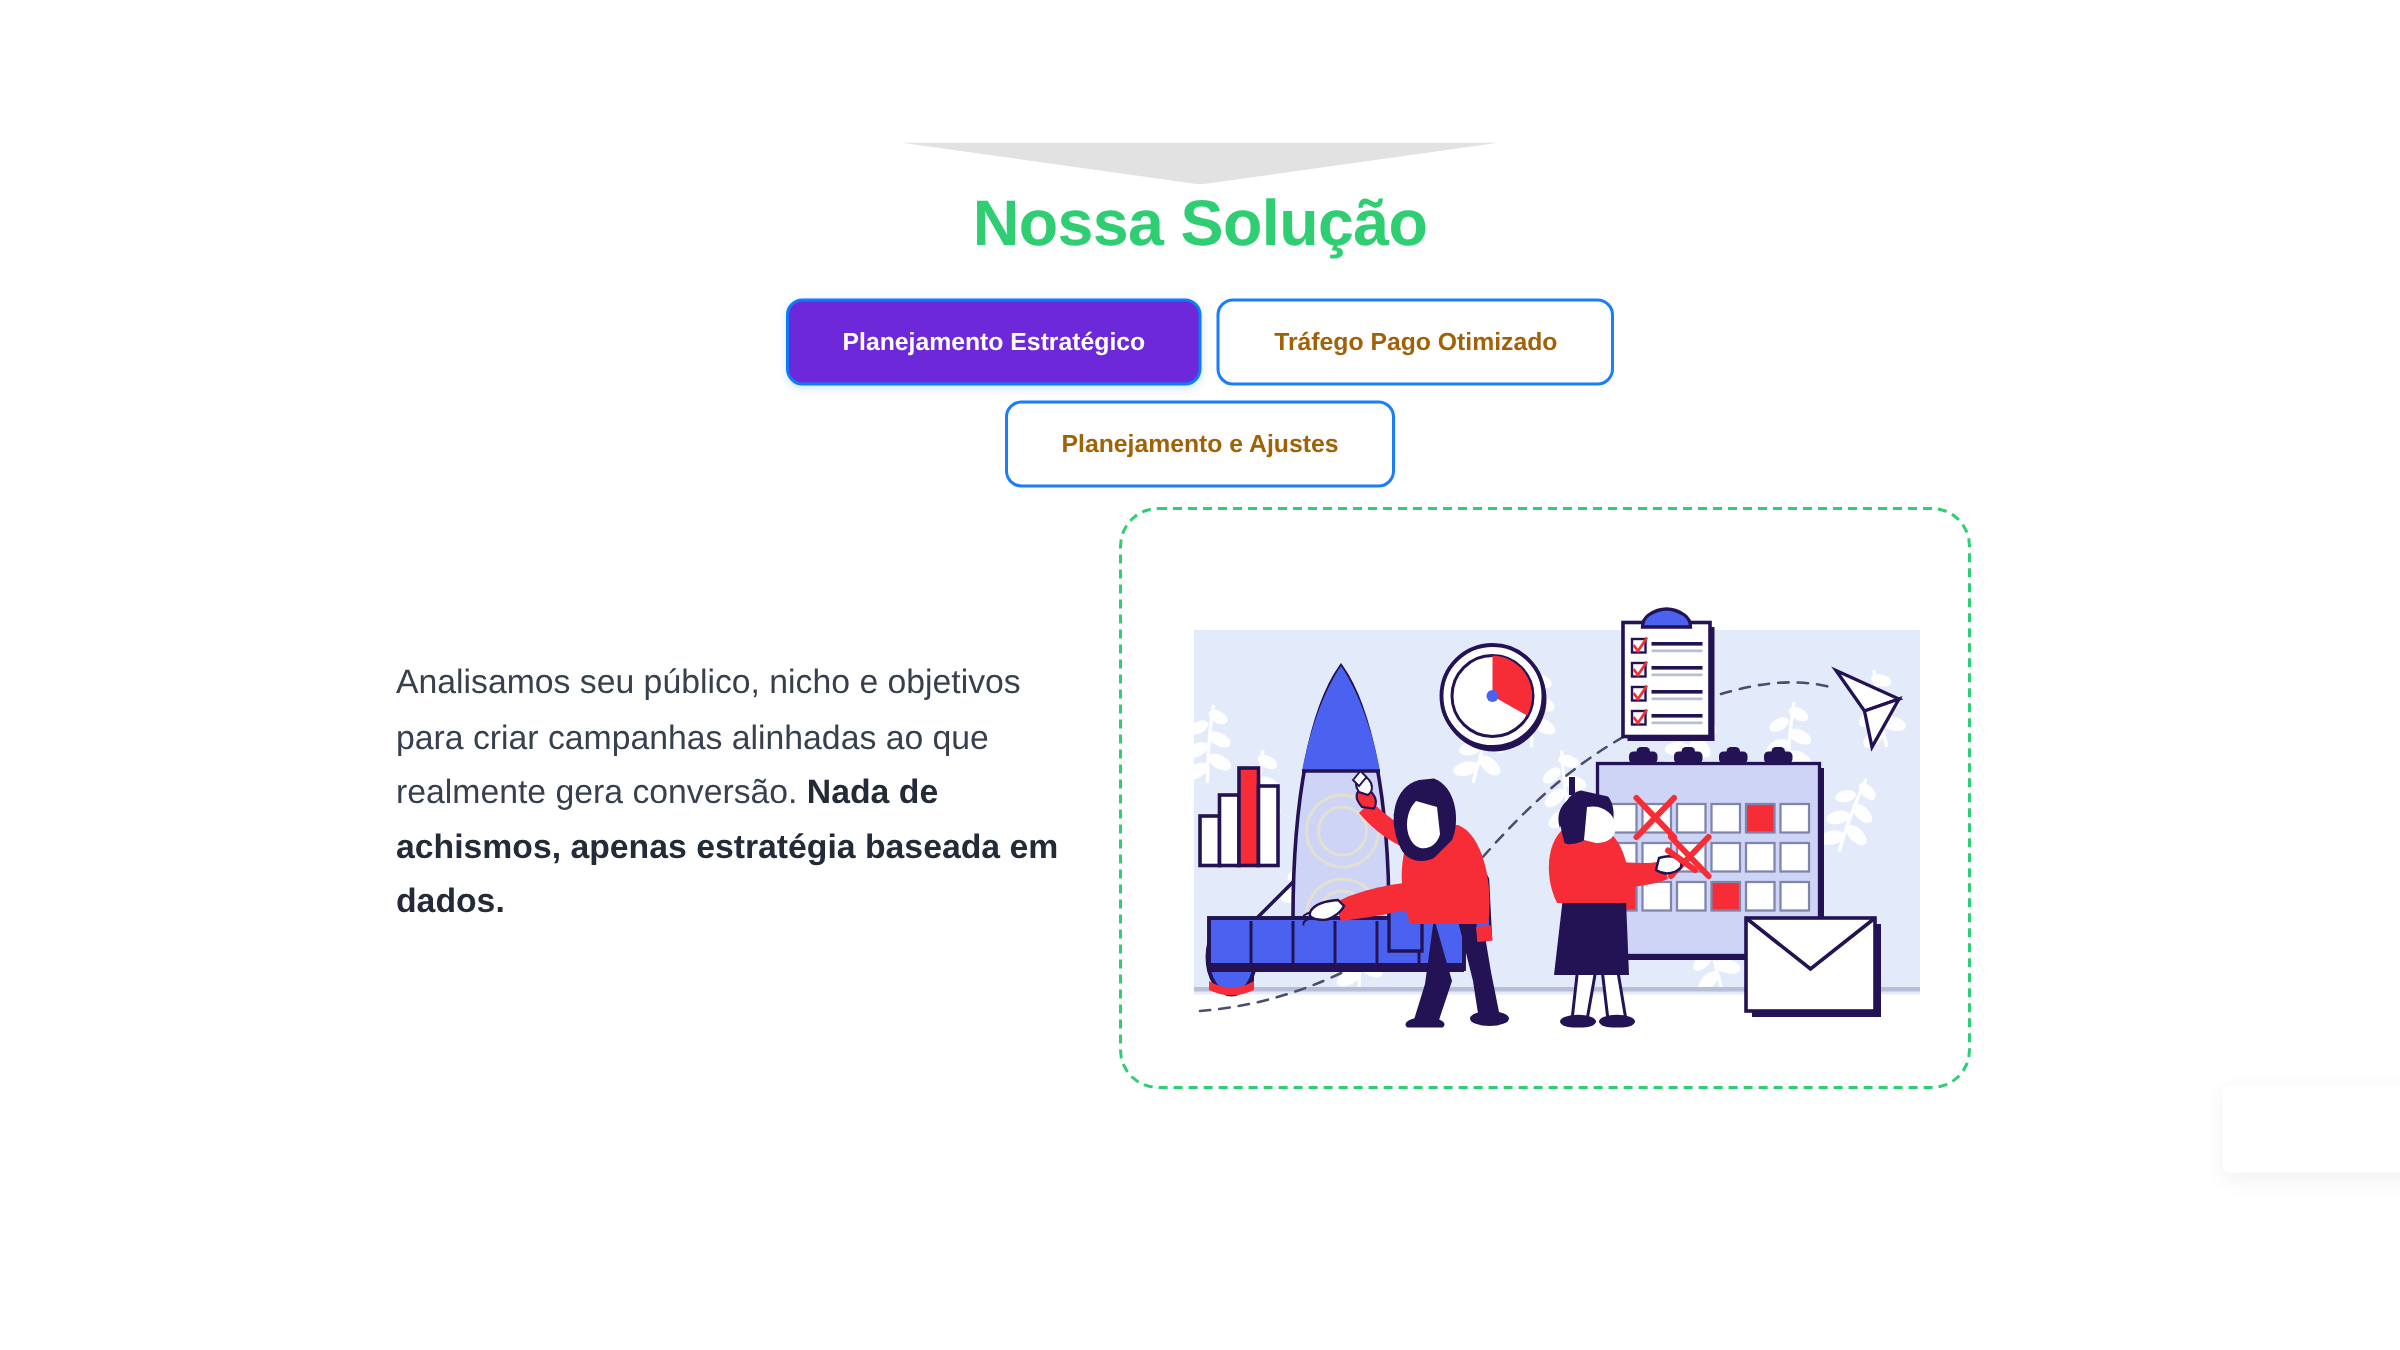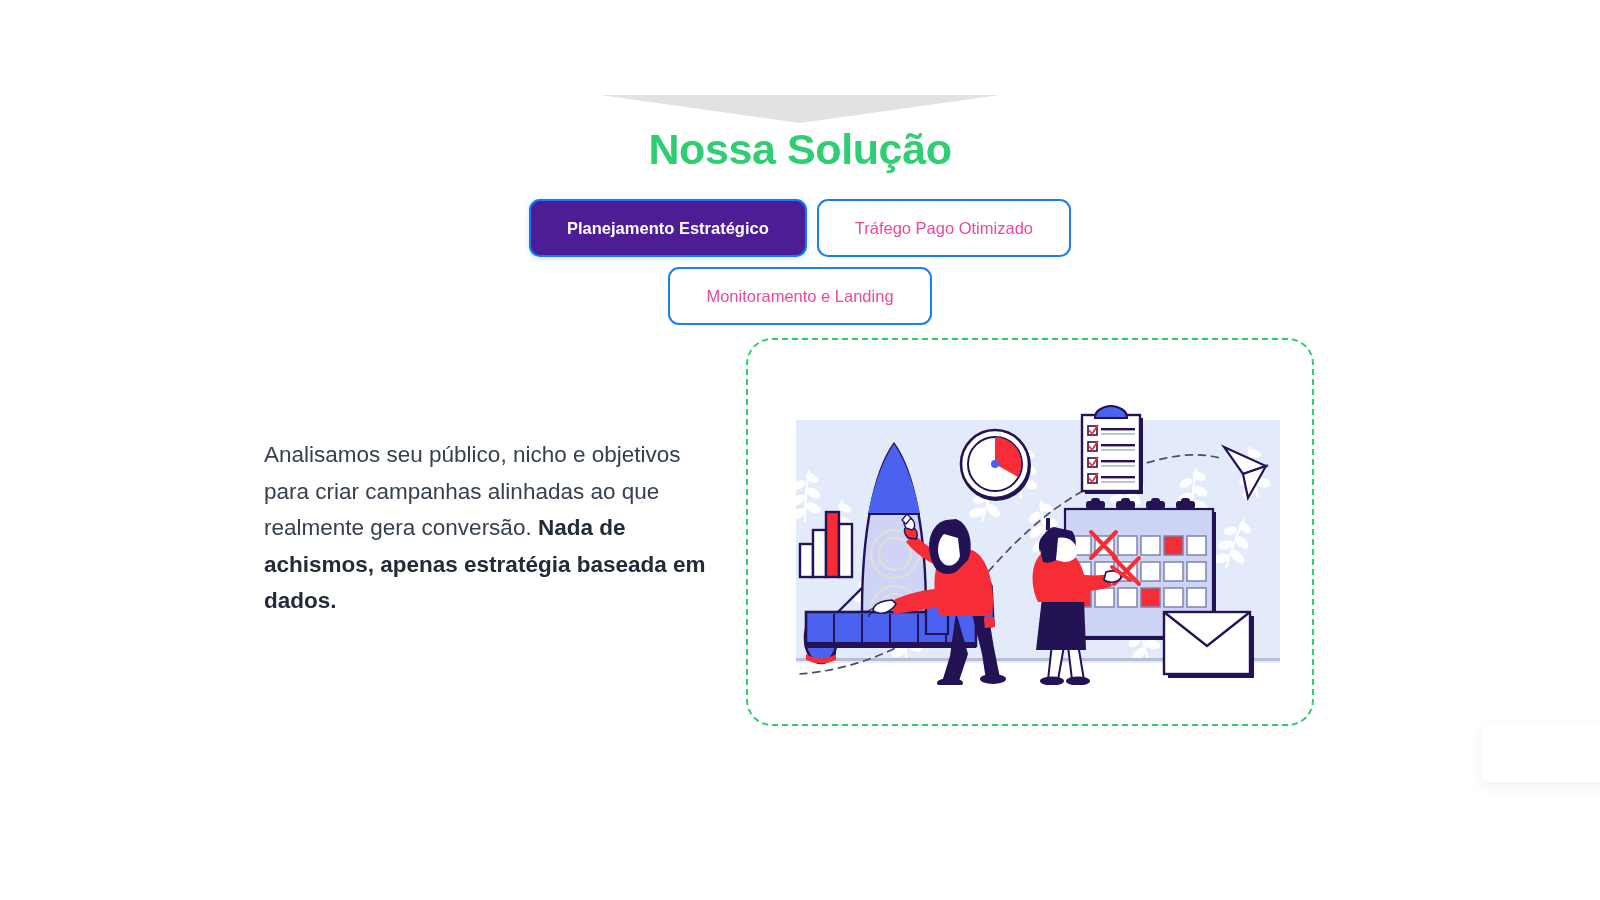--- a/index.html
+++ b/index.html
@@ -59,28 +59,28 @@
   }
   .tab {
     height: 58px;
     display: flex;
     align-items: center;
     justify-content: center;
     padding: 0 36px;
     border-radius: 11px;
     border: 2px solid #1a7efb;
     background: #ffffff;
-    color: #ec4899;
+    color: #a16207;
     font-size: 16.5px;
-    font-weight: 400;
+    font-weight: 700;
     white-space: nowrap;
     cursor: pointer;
   }
   .tab.active {
-    background: #4c1d95;
+    background: #6d28d9;
     border-color: #0d7cfb;
     color: #ffffff;
     font-weight: 600;
     box-shadow: 0 2px 6px rgba(13,124,251,0.18);
   }
 
   
   .body-copy {
     position: absolute;
     left: 264px;
@@ -136,21 +136,21 @@
   </div>
 
   <div class="section-title">Nossa Solução</div>
 
   <div class="tabs-wrap">
     <div class="tab-row">
       <div class="tab active">Planejamento Estratégico</div>
       <div class="tab">Tráfego Pago Otimizado</div>
     </div>
     <div class="tab-row">
-      <div class="tab">Monitoramento e Landing</div>
+      <div class="tab">Planejamento e Ajustes</div>
     </div>
   </div>
 
   <div class="body-copy">
     <span>Analisamos seu público, nicho e objetivos para criar campanhas alinhadas ao que realmente gera conversão. </span><b>Nada de achismos, apenas estratégia baseada em dados.</b>
   </div>
 
   <div class="illus-frame">
     <div class="illus-inner">
       <svg class="illus-svg" viewBox="0 0 484 283" aria-hidden="true">

